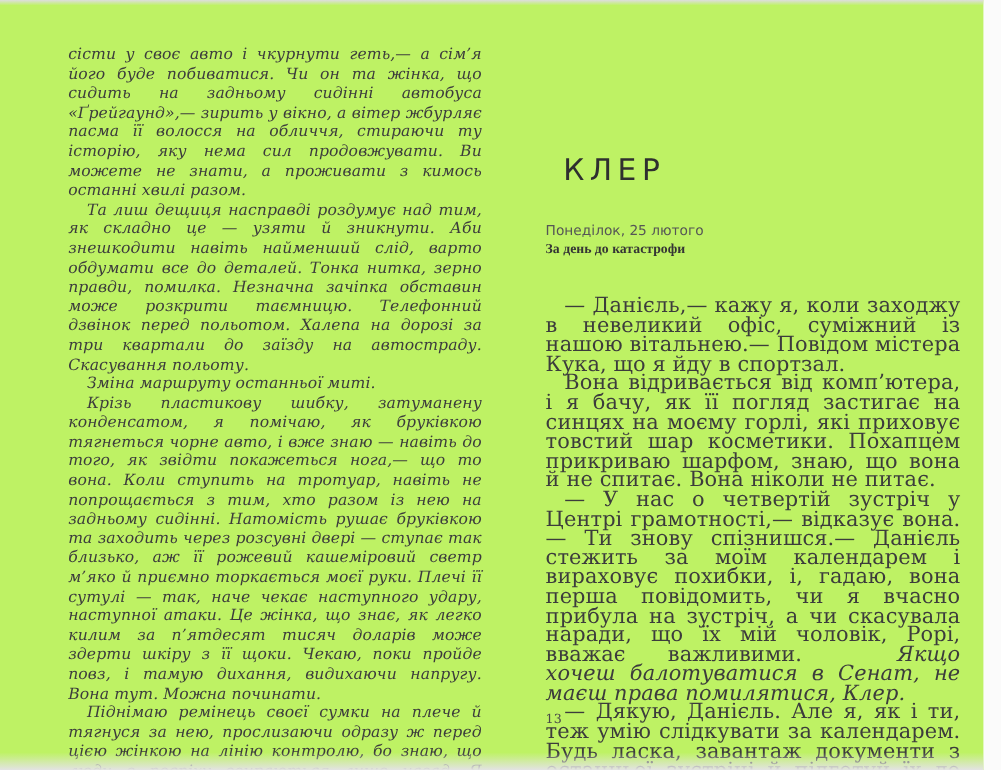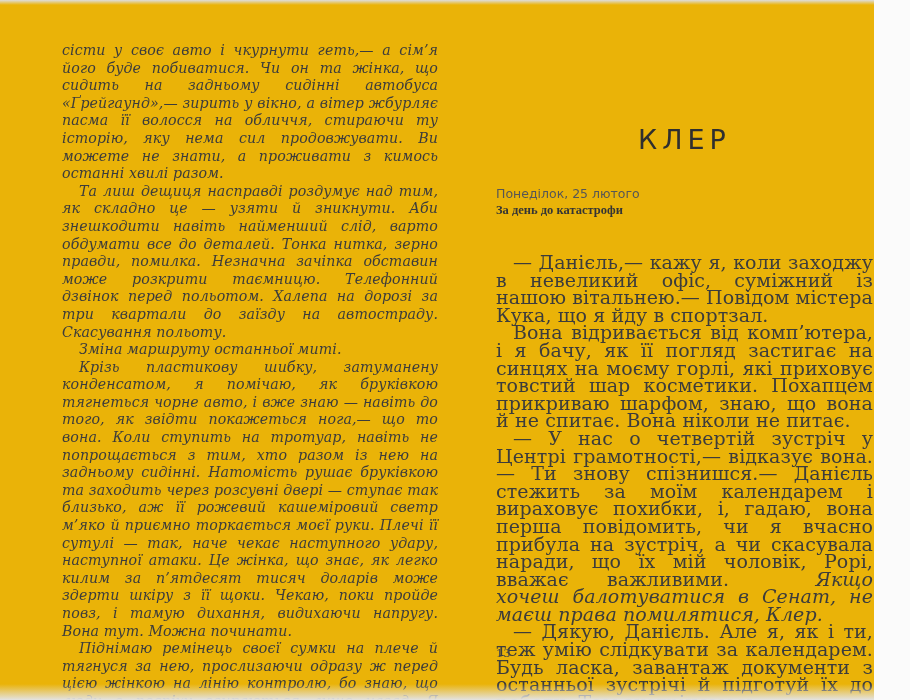--- a/index.html
+++ b/index.html
@@ -9,21 +9,22 @@
     height: 700px;
     overflow: hidden;
     background: #fbfbfb;
     font-family: "DejaVu Serif", "Liberation Serif", serif;
     color: #3c3c3c;
   }
   .spread {
     position: relative;
     width: 874px;
     height: 700px;
-    background: #eab308;
+    background: #bef264;
+    padding-left: 20px;
   }
   
   .spread::before {
     content: "";
     position: absolute;
     top: 0; left: 0; right: 0;
     height: 5px;
     background: linear-gradient(#dedede, rgba(255,255,255,0));
     pointer-events: none;
   }
@@ -55,23 +56,22 @@
 
   
   .page-right {
     position: absolute;
     left: 496px;
     top: 0;
     width: 377px;
     height: 700px;
   }
   .chapter-title {
-    margin: 0;
+    margin: 16px;
     padding-top: 124px;
-    text-align: center;
     font-family: "DejaVu Sans", "Liberation Sans", sans-serif;
     font-weight: 400;
     font-size: 27px;
     letter-spacing: 5px;
     color: #2f2f2f;
   }
   .date-line {
     margin-top: 31px;
     font-family: "DejaVu Sans", "Liberation Sans", sans-serif;
     font-size: 12.5px;

